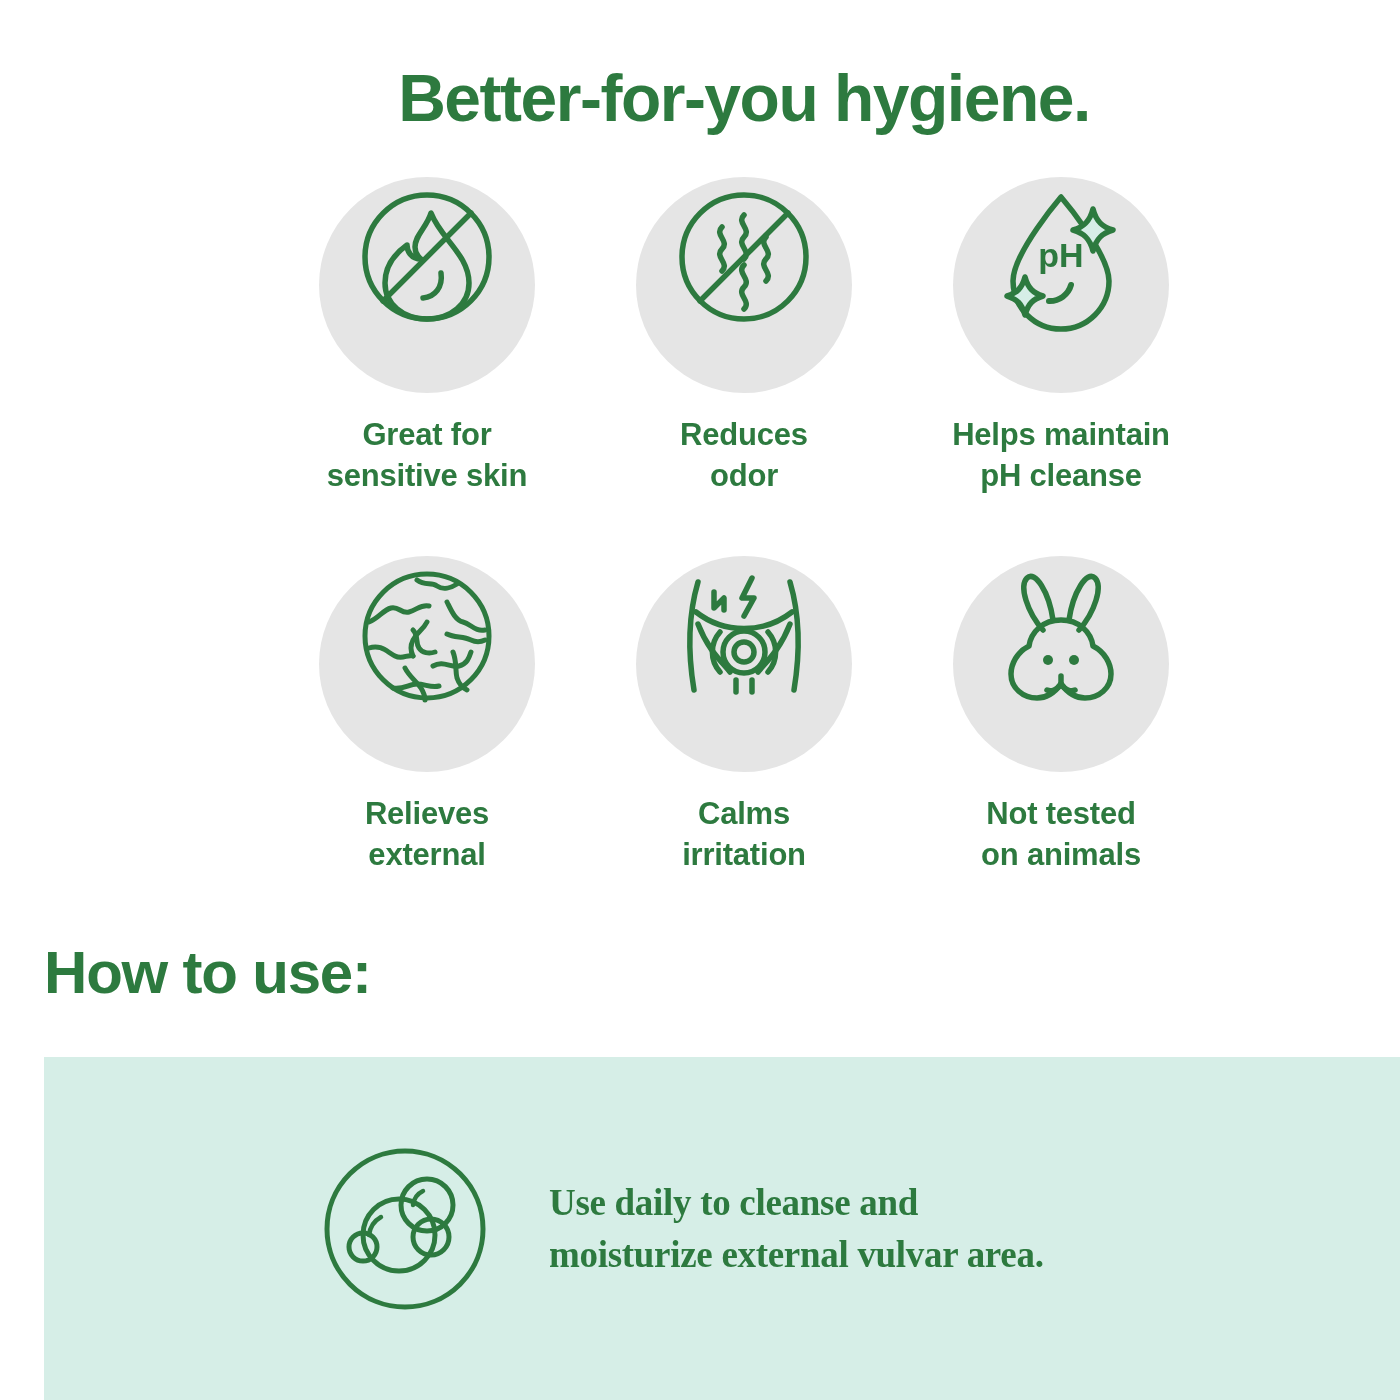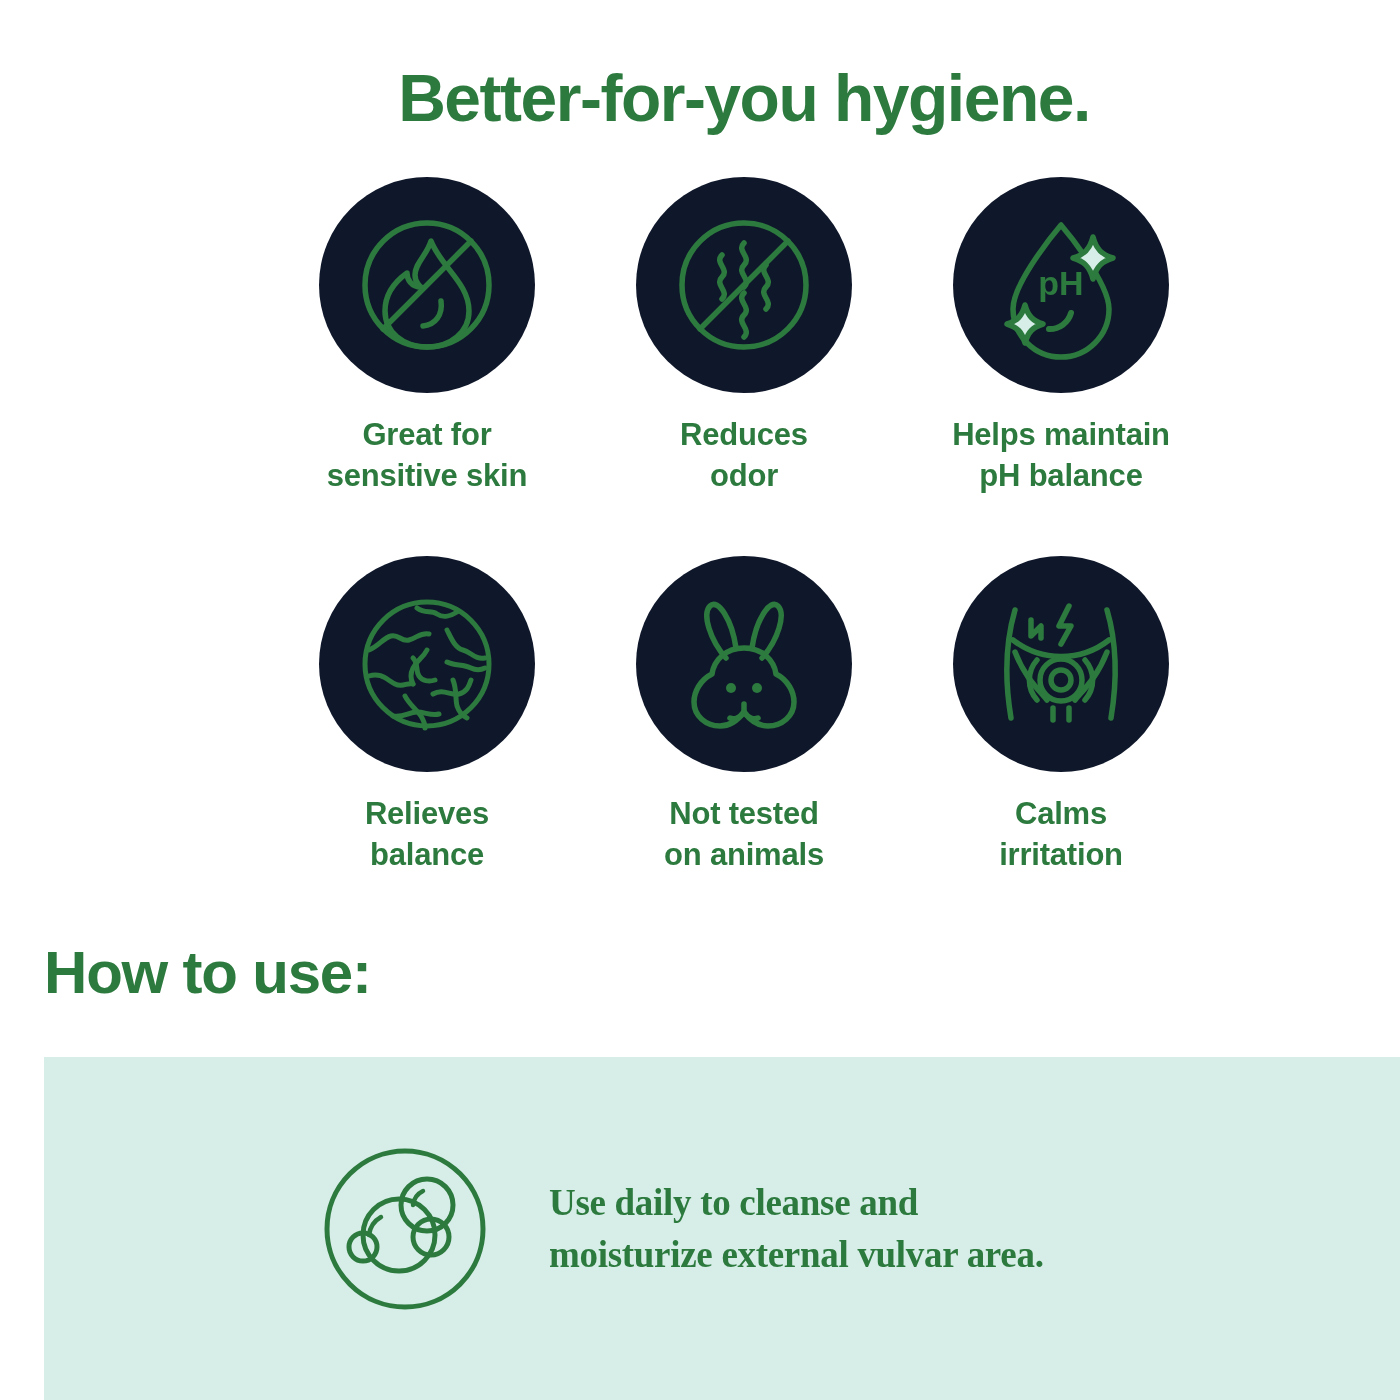--- a/index.html
+++ b/index.html
@@ -49,23 +49,22 @@
   .benefit {
     display: flex;
     flex-direction: column;
     align-items: center;
   }
 
   .icon-circle {
     width: 216px;
     height: 216px;
     border-radius: 50%;
-    background: #0f172a;
-    display: flex;
-    align-items: center;
+    background: #e5e5e5;
+    display: flex;
     justify-content: center;
   }
 
   .icon-circle svg { display: block; }
 
   .benefit-label {
     margin-top: 22px;
     text-align: center;
     font-size: 31px;
     font-weight: 700;
@@ -166,61 +165,42 @@
       <div class="icon-circle">
         <svg width="160" height="160" viewBox="0 0 160 160" fill="none" stroke="#2d7a3f" stroke-width="5.5" stroke-linecap="round" stroke-linejoin="round">
           <path d="M80 20 C80 20 32 76 32 104 a48 48 0 0 0 96 0 C128 76 80 20 80 20 z"></path>
           <path d="M90 108 a22 22 0 0 1 -22 16" stroke-width="6"></path>
           <path d="M112 32 c3 12 9 18 20 21 c-11 3 -17 9 -20 21 c-3 -12 -9 -18 -20 -21 c11 -3 17 -9 20 -21 z" fill="#d6eee7"></path>
           <path d="M44 100 c3 11 8 16 18 19 c-10 3 -15 8 -18 19 c-3 -11 -8 -16 -18 -19 c10 -3 15 -8 18 -19 z" fill="#d6eee7"></path>
           <text x="80" y="90" text-anchor="middle" font-family="Liberation Sans, sans-serif" font-size="34" font-weight="700" fill="#2d7a3f" stroke="none">pH</text>
         </svg>
       </div>
       <div class="benefit-label">Helps maintain
-pH balance</div>
+pH cleanse</div>
     </div>
 
     <div class="benefit">
       <div class="icon-circle">
         <svg width="160" height="160" viewBox="0 0 160 160" fill="none" stroke="#2d7a3f" stroke-width="5" stroke-linecap="round" stroke-linejoin="round">
           <circle cx="80" cy="80" r="62"></circle>
           <path d="M70 24 c8 6 14 2 20 6 c6 4 14 2 20 -2"></path>
           <path d="M22 66 c10 -4 14 -12 22 -14 c8 -2 10 6 18 4 c8 -2 12 -8 20 -6"></path>
           <path d="M138 74 c-10 2 -14 -6 -22 -8 c-8 -2 -12 -12 -16 -20"></path>
           <path d="M100 78 c8 4 16 2 24 6 c6 3 10 2 14 0"></path>
           <path d="M66 74 c6 6 2 12 6 18 c3 5 10 6 16 4"></path>
           <path d="M80 66 c-4 8 -10 10 -14 18 c-3 6 -2 12 0 16"></path>
           <path d="M22 92 c12 -4 18 4 26 8 c8 4 12 -2 18 0"></path>
           <path d="M58 112 c4 8 10 12 16 20 c3 5 4 8 4 12"></path>
           <path d="M86 110 c10 -6 18 2 26 0 c8 -2 10 -8 12 -14"></path>
           <path d="M106 96 c4 10 2 18 4 26 c2 6 6 10 10 12"></path>
           <path d="M46 132 c10 2 16 -4 24 -4 c8 0 14 4 22 2"></path>
         </svg>
       </div>
       <div class="benefit-label">Relieves
-balance</div>
-    </div>
-
-    <div class="benefit">
-      <div class="icon-circle">
-        <svg width="160" height="160" viewBox="0 0 160 160" fill="none" stroke="#2d7a3f" stroke-width="5.5" stroke-linecap="round" stroke-linejoin="round">
-          <path d="M62 74 C46 56 38 30 46 22 c8 -8 22 14 26 42"></path>
-          <path d="M98 74 C114 56 122 30 114 22 c-8 -8 -22 14 -26 42"></path>
-          <path d="M80 64 c-18 0 -30 12 -32 26 c-12 6 -18 18 -18 28 c0 14 12 24 26 24
-                   c10 0 18 -6 24 -14 c6 8 14 14 24 14 c14 0 26 -10 26 -24
-                   c0 -10 -6 -22 -18 -28 c-2 -14 -14 -26 -32 -26 z"></path>
-          <circle cx="67" cy="104" r="5" fill="#2d7a3f" stroke="none"></circle>
-          <circle cx="93" cy="104" r="5" fill="#2d7a3f" stroke="none"></circle>
-          <path d="M80 120 l0 8"></path>
-          <path d="M80 128 c-4 6 -10 8 -14 6"></path>
-          <path d="M80 128 c4 6 10 8 14 6"></path>
-        </svg>
-      </div>
-      <div class="benefit-label">Not tested
-on animals</div>
+external</div>
     </div>
 
     <div class="benefit">
       <div class="icon-circle">
         <svg width="160" height="160" viewBox="0 0 160 160" fill="none" stroke="#2d7a3f" stroke-width="5.5" stroke-linecap="round" stroke-linejoin="round">
           <path d="M34 26 c-10 34 -10 72 -4 108"></path>
           <path d="M126 26 c10 34 10 72 4 108"></path>
           <path d="M32 56 c28 22 68 22 96 0"></path>
           <path d="M34 68 c10 26 24 38 32 48"></path>
           <path d="M126 68 c-10 26 -24 38 -32 48"></path>
@@ -231,20 +211,39 @@
           <line x1="72" y1="124" x2="72" y2="136"></line>
           <line x1="88" y1="124" x2="88" y2="136"></line>
           <path d="M50 36 l0 16 l10 -10 l0 12"></path>
           <path d="M88 22 l-10 20 l12 0 l-10 18"></path>
         </svg>
       </div>
       <div class="benefit-label">Calms
 irritation</div>
     </div>
 
+    <div class="benefit">
+      <div class="icon-circle">
+        <svg width="160" height="160" viewBox="0 0 160 160" fill="none" stroke="#2d7a3f" stroke-width="5.5" stroke-linecap="round" stroke-linejoin="round">
+          <path d="M62 74 C46 56 38 30 46 22 c8 -8 22 14 26 42"></path>
+          <path d="M98 74 C114 56 122 30 114 22 c-8 -8 -22 14 -26 42"></path>
+          <path d="M80 64 c-18 0 -30 12 -32 26 c-12 6 -18 18 -18 28 c0 14 12 24 26 24
+                   c10 0 18 -6 24 -14 c6 8 14 14 24 14 c14 0 26 -10 26 -24
+                   c0 -10 -6 -22 -18 -28 c-2 -14 -14 -26 -32 -26 z"></path>
+          <circle cx="67" cy="104" r="5" fill="#2d7a3f" stroke="none"></circle>
+          <circle cx="93" cy="104" r="5" fill="#2d7a3f" stroke="none"></circle>
+          <path d="M80 120 l0 8"></path>
+          <path d="M80 128 c-4 6 -10 8 -14 6"></path>
+          <path d="M80 128 c4 6 10 8 14 6"></path>
+        </svg>
+      </div>
+      <div class="benefit-label">Not tested
+on animals</div>
+    </div>
+
   </div>
 
   <h2 class="howto-title">How to use:</h2>
 
   <div class="usage-band">
     <div class="usage-inner">
       <div class="usage-icon">
         <svg width="172" height="172" viewBox="0 0 172 172" fill="none" stroke="#2d7a3f" stroke-width="5" stroke-linecap="round" stroke-linejoin="round">
           <circle cx="86" cy="86" r="78"></circle>
           <circle cx="80" cy="92" r="36"></circle>

